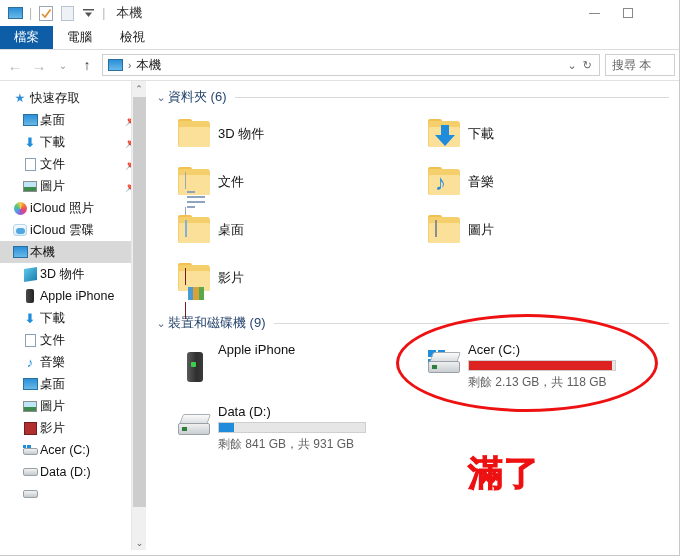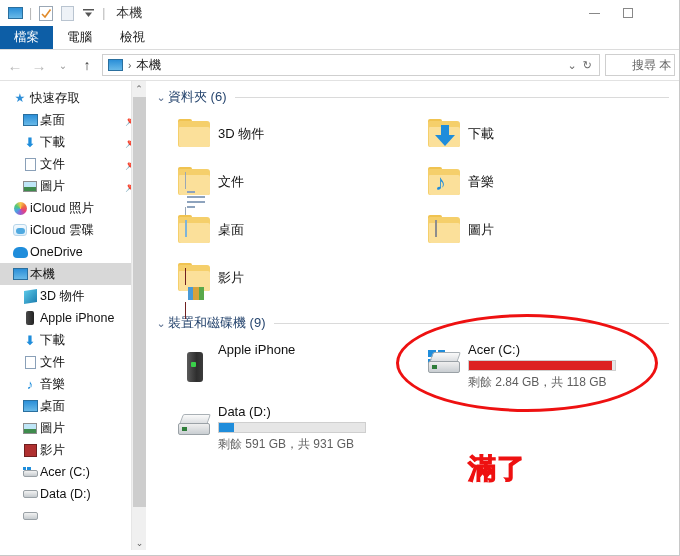--- a/index.html
+++ b/index.html
@@ -43,21 +43,21 @@
   .nav-ic.hist { color:#9a9a9a; font-size:10px; }
   .addrbox { flex:1; height:22px; border:1px solid #cfcfcf; background:#fff; display:flex;
              align-items:center; padding:0 4px; margin-left:2px; }
   .addr-mini { width:16px; height:14px; display:flex; align-items:center; justify-content:center; }
   .crumb-sep { color:#555; font-size:10px; padding:0 5px; }
   .crumb { font-size:12.5px; color:#1a1a1a; }
   .addr-right { margin-left:auto; display:flex; align-items:center; gap:6px; padding-right:3px; }
   .addr-right span { color:#6a6a6a; font-size:11px; }
   .searchbox { width:70px; height:22px; border:1px solid #cfcfcf; background:#fff;
                display:flex; align-items:center; padding-left:6px; margin-left:3px; }
-  .searchbox span { font-size:12px; color:#666; white-space:nowrap;margin-left:20px; }
+  .searchbox span { font-size:12px; color:#666; white-space:nowrap; }
 
   
   .body { display:flex; height:470px; border-top:1px solid #e2e2e2; }
   .navpane { width:146px; position:relative; background:#fff; overflow:hidden; }
   .navlist { padding-top:6px; }
   .nav-row { height:22px; display:flex; align-items:center; padding-left:10px;
              font-size:12.5px; color:#111; position:relative; white-space:nowrap; }
   .nav-row.sel { background:#d8d8d8; }
   .nav-row .ni { width:20px; display:flex; align-items:center; justify-content:center; flex:0 0 20px; }
   .nav-row.lvl1 { padding-left:20px; }
@@ -160,21 +160,21 @@
   .mini-hdd-c { width:15px; height:10px; position:relative; }
   .mini-hdd-c .b { position:absolute; left:0; bottom:0; width:15px; height:7px;
                    background:linear-gradient(180deg,#f2f2f2,#c6cbcf); border:1px solid #9aa1a6; border-radius:2px; }
   .mini-hdd-c .f { position:absolute; left:0; top:0; width:8px; height:7px;
                    display:grid; grid-template-columns:1fr 1fr; grid-template-rows:1fr 1fr; gap:1px; }
   .mini-hdd-c .f b { background:#1f8ddb; }
 
   
   .ellipse { position:absolute; border:3px solid #ee1111; border-radius:50%;
              background:transparent; pointer-events:none; }
-  .annot { position:absolute; font-size:28px; font-weight:bold; color:#ee1111;
+  .annot { position:absolute; font-size:35px; font-weight:bold; color:#ee1111;
            font-family:"DejaVu Sans","Liberation Sans",sans-serif;
            -webkit-text-stroke:1px #ee1111; letter-spacing:1px; }
 </style>
 </head>
 <body>
 
 <div class="window">
 
   <div class="titlebar">
     <div class="qat">
@@ -295,26 +295,20 @@
 
         <div class="nav-row">
           <span class="ni">
               <span class="mini-icloud">
                 <i></i>
               </span>
             </span>
           <span>iCloud 雲碟</span>
         </div>
 
-        <div class="nav-row">
-          <span class="ni">
-              <span class="mini-cloud"></span>
-            </span>
-          <span>OneDrive</span>
-        </div>
 
         <div class="nav-row sel">
           <span class="ni">
               <span class="mini-monitor"></span>
             </span>
           <span>本機</span>
         </div>
 
         <div class="nav-row lvl1">
           <span class="ni">
@@ -536,38 +530,38 @@
               <span class="top"></span>
                 <span class="bot"></span>
                 <span class="led"></span>
             </span>
           </span>
           <span class="dinfo">
             <span class="dname" style="display:block;">Acer (C:)</span>
             <span class="dbar" style="display:block;">
               <i id="bar-c" style="width: 98%; background: rgb(221, 34, 34);"></i>
             </span>
-            <span class="dsub" style="display:block;">剩餘 2.84 GB，共 118 GB</span>
+            <span class="dsub" style="display:block;">剩餘 2.13 GB，共 118 GB</span>
           </span>
         </div>
 
         <div class="dtile">
           <span class="dtile-ic">
             <span class="hdd">
                 <span class="top"></span>
                 <span class="bot"></span>
                 <span class="led"></span>
               </span>
           </span>
           <span class="dinfo">
             <span class="dname" style="display:block;">Data (D:)</span>
             <span class="dbar" style="display:block;">
               <i id="bar-d" style="width: 10%; background: rgb(31, 141, 219);"></i>
             </span>
-            <span class="dsub" style="display:block;">剩餘 591 GB，共 931 GB</span>
+            <span class="dsub" style="display:block;">剩餘 841 GB，共 931 GB</span>
           </span>
         </div>
 
       </div>
 
       <div class="ellipse" style="left:250px; top:233px; width:262px; height:98px;"></div>
       <div class="annot" style="left:322px; top:369px;">滿了</div>
 
     </div>
   </div>

